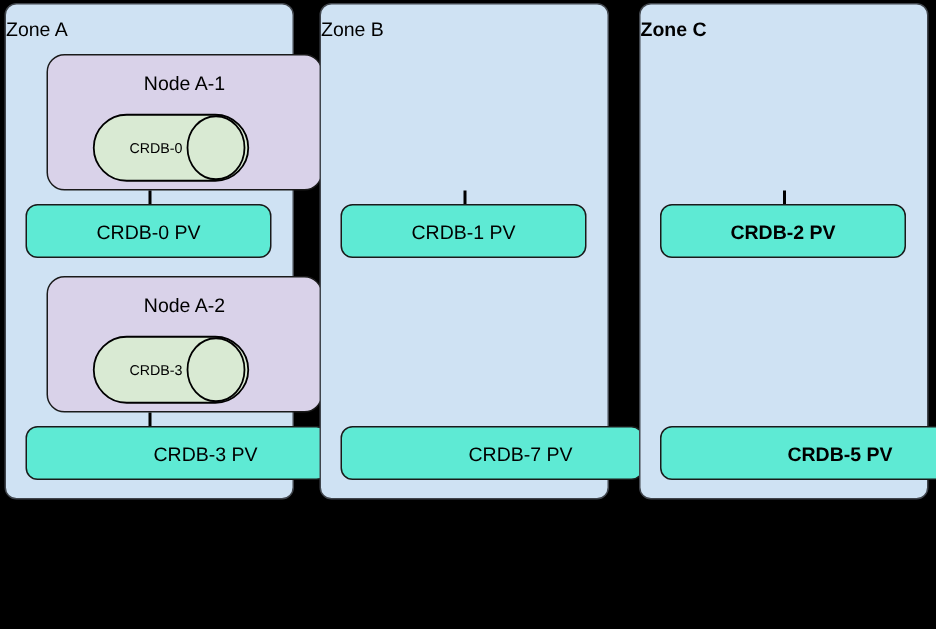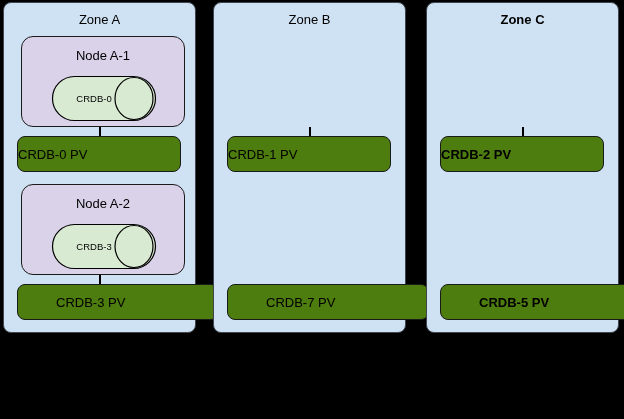--- a/index.html
+++ b/index.html
@@ -18,31 +18,31 @@
     background: #cfe2f3;
     border: 1.5px solid #40454c;
     border-radius: 8px;
   }
   #zone-a { left: 3px; }
   #zone-b { left: 213px; }
   #zone-c { left: 426px; font-weight: bold; }
   .zone-title {
     position: absolute;
     top: 9px; left: 0; right: 0;
-    text-align: center;
     font-size: 13px;
     line-height: 16px;
   }
   .node {
     position: absolute;
-    left: 17px;
+    left: 27px;
     width: 162px; height: 89px;
     background: #d9d2e9;
     border: 1px solid #1a1a1a;
     border-radius: 12px;
+    padding-left: 20px;
   }
   .node-1 { top: 33px; }
   .node-2 { top: 181px; }
   .node-title {
     position: absolute;
     top: 11px; left: 0; right: 0;
     text-align: center;
     font-size: 13px;
     line-height: 16px;
   }
@@ -61,26 +61,26 @@
     left: 95px;
     width: 1.5px;
     background: #000000;
   }
   .connector-1 { top: 124px; height: 9px; }
   .connector-2 { top: 272px; height: 9px; }
   .pv {
     position: absolute;
     left: 13px;
     width: 162px; height: 34px;
-    background: #4d7c0f;
+    background: #5eead4;
     border: 1px solid #1a1a1a;
     border-radius: 8px;
     display: flex;
     align-items: center;
-    justify-content: flex-start;
+    justify-content: center;
     font-size: 13px;
   }
   .pv-1 { top: 133px; }
   .pv-2 { top: 281px; padding-left: 38px; }
 </style>
 </head>
 <body>
 
 <div class="zone" id="zone-a">
   <div class="zone-title">Zone A</div>

